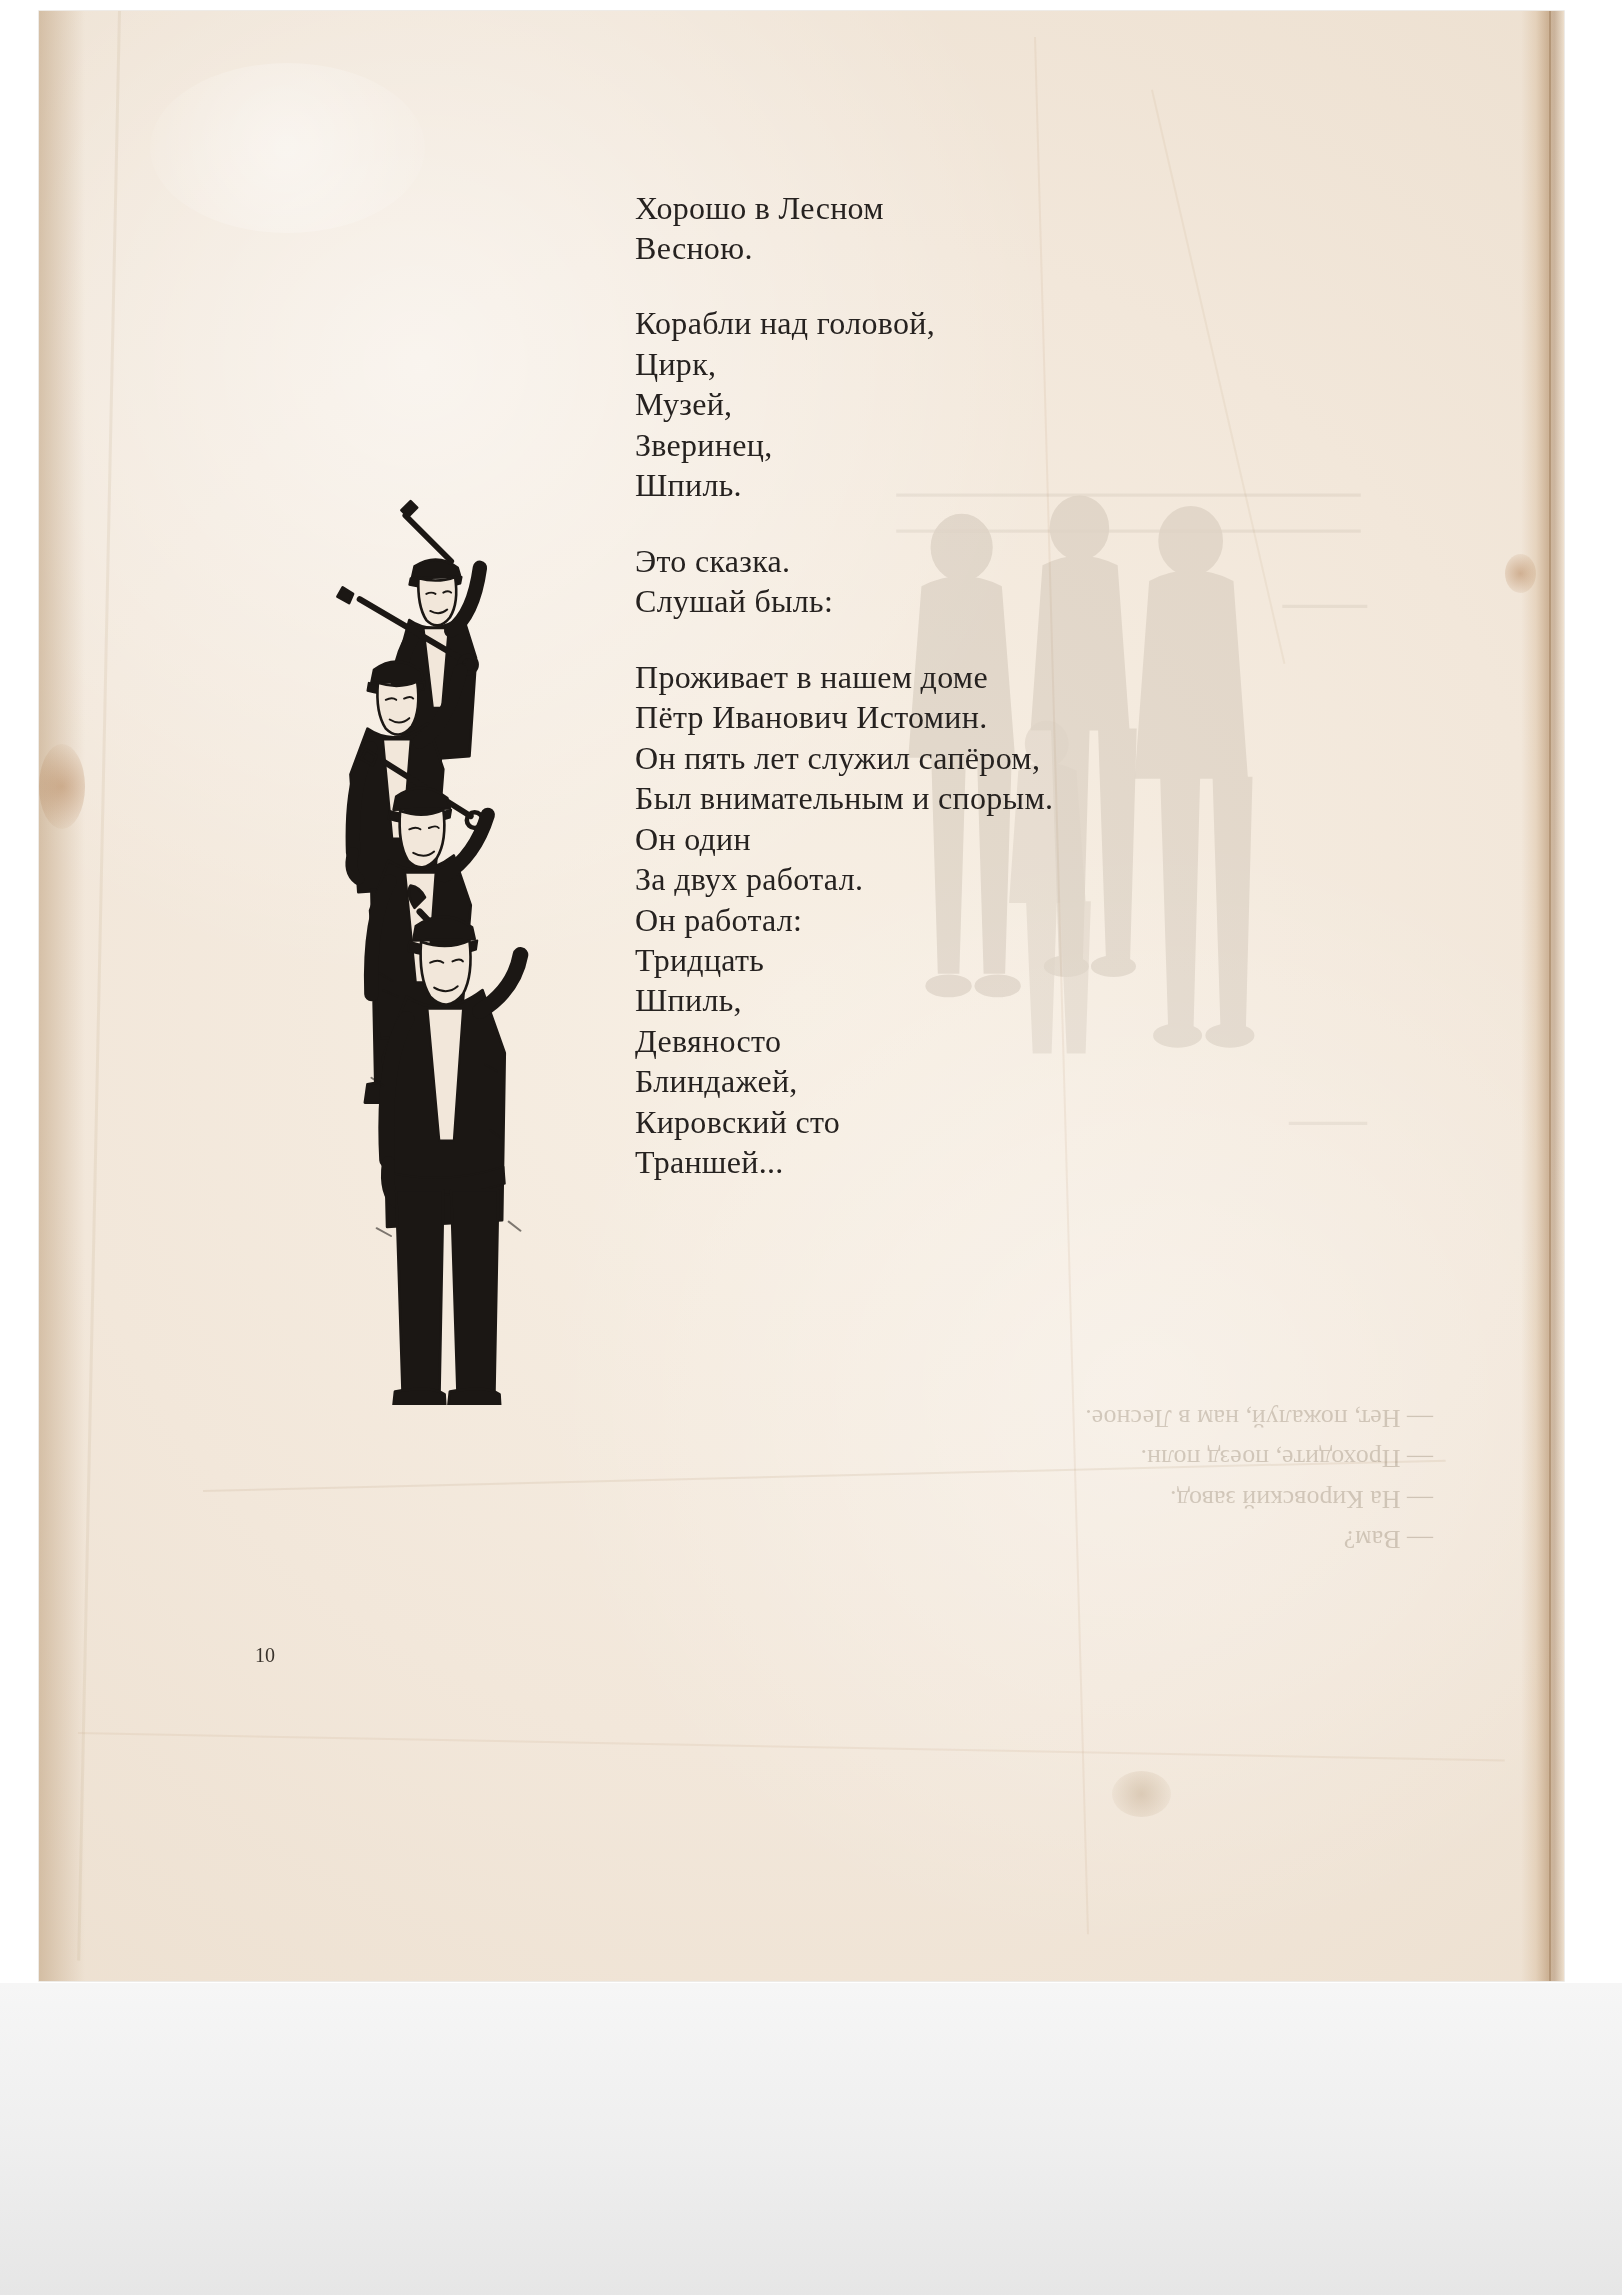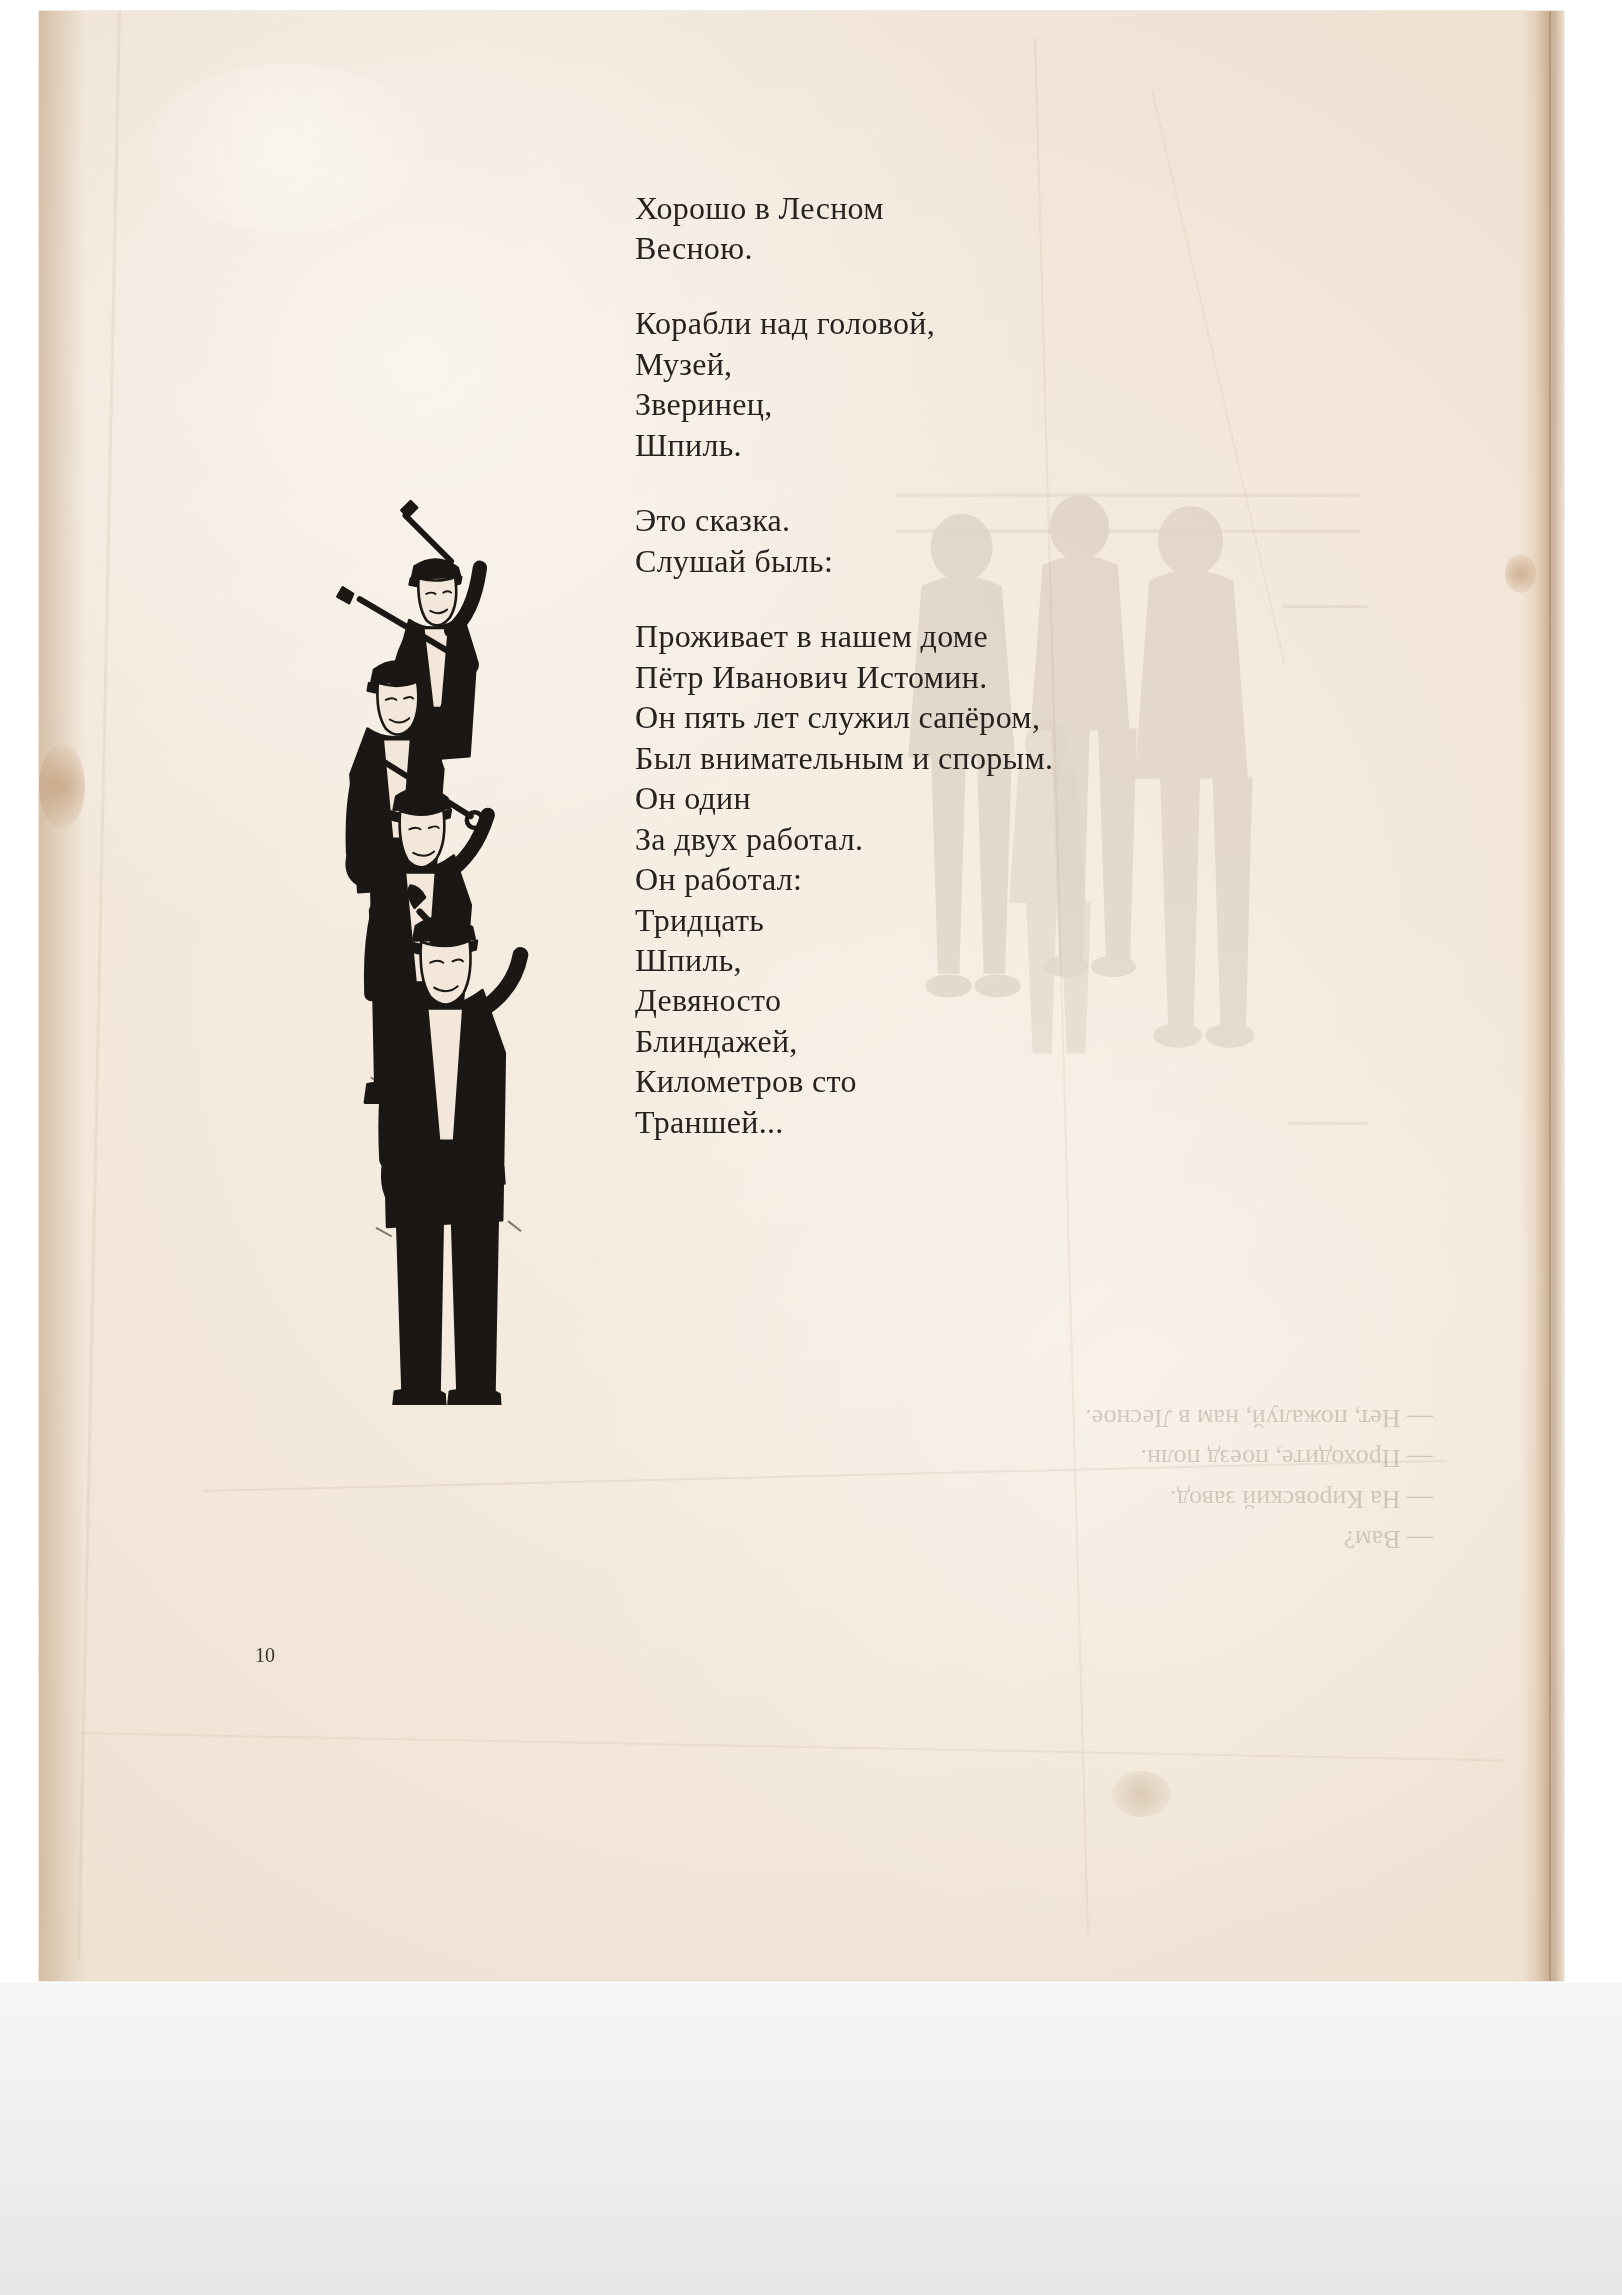--- a/index.html
+++ b/index.html
@@ -348,41 +348,42 @@
       </svg>
     </div>
 
     <div id="poem">
       <div class="stanza">
         <div class="line">Хорошо в Лесном</div>
         <div class="line">Весною.</div>
       </div>
       <div class="stanza">
         <div class="line">Корабли над головой,</div>
+        <div class="line">Цирк,</div>
         <div class="line">Музей,</div>
         <div class="line">Зверинец,</div>
         <div class="line">Шпиль.</div>
       </div>
       <div class="stanza">
         <div class="line">Это сказка.</div>
         <div class="line">Слушай быль:</div>
       </div>
       <div class="stanza">
         <div class="line">Проживает в нашем доме</div>
         <div class="line">Пётр Иванович Истомин.</div>
         <div class="line">Он пять лет служил сапёром,</div>
         <div class="line">Был внимательным и спорым.</div>
         <div class="line">Он один</div>
         <div class="line">За двух работал.</div>
         <div class="line">Он работал:</div>
         <div class="line">Тридцать</div>
         <div class="line">Шпиль,</div>
         <div class="line">Девяносто</div>
         <div class="line">Блиндажей,</div>
-        <div class="line">Километров сто</div>
+        <div class="line">Кировский сто</div>
         <div class="line">Траншей...</div>
       </div>
     </div>
 
     <div id="page-number">10</div>
 
     <div id="fold"></div>
     <div id="fold-line"></div>
   </div>
 </div>

